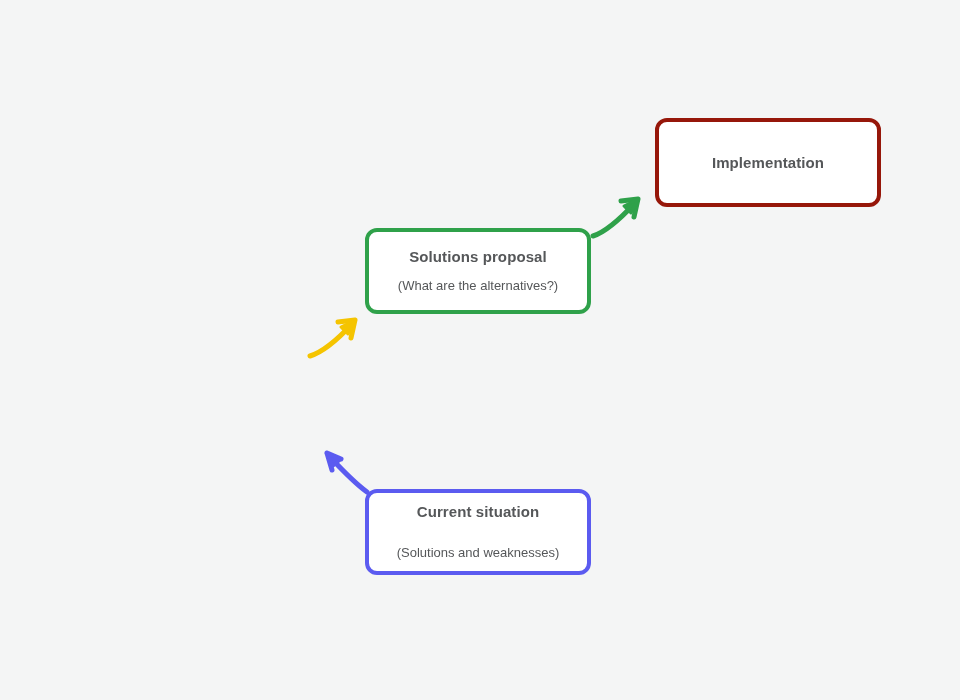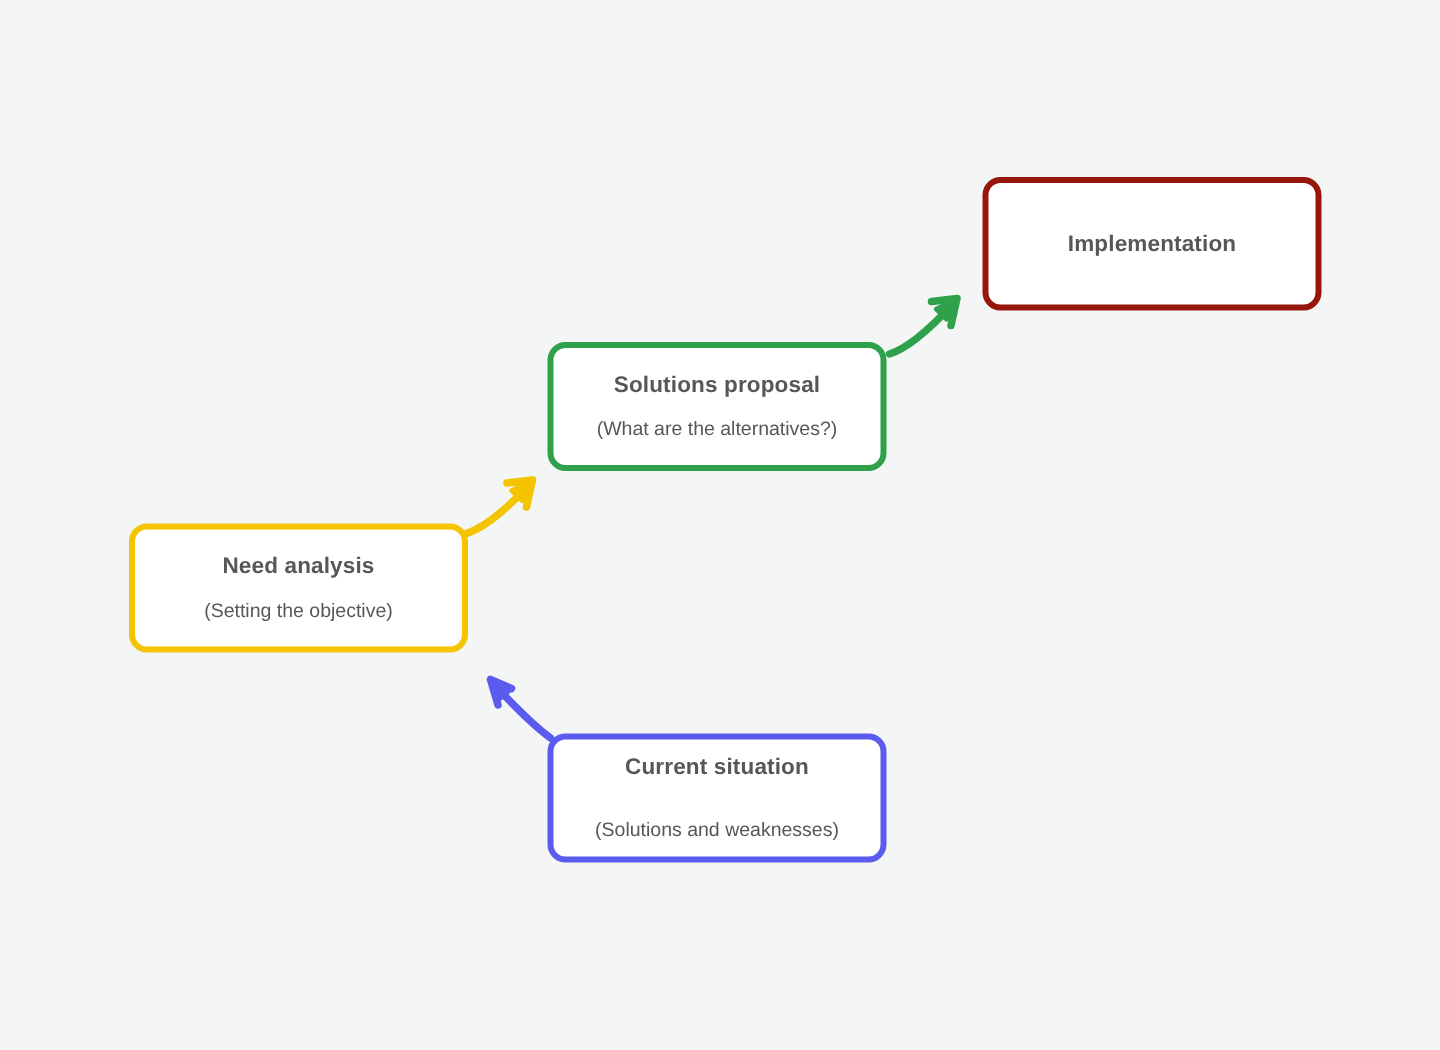--- a/index.html
+++ b/index.html
@@ -116,23 +116,19 @@
 
   <div class="node" id="node-solutions">
     <div class="node-title">Solutions proposal</div>
     <div class="node-subtitle">(What are the alternatives?)</div>
   </div>
 
   <div class="node single" id="node-implementation">
     <div class="node-title">Implementation</div>
   </div>
 
-  <div class="node" id="node-need">
-    <div class="node-title">Need analysis</div>
-    <div class="node-subtitle">(Setting the objective)</div>
-  </div>
 
   <div class="node" id="node-current">
     <div class="node-title">Current situation</div>
     <div class="node-subtitle">(Solutions and weaknesses)</div>
   </div>
 
 </div>
 
 </body></html>

